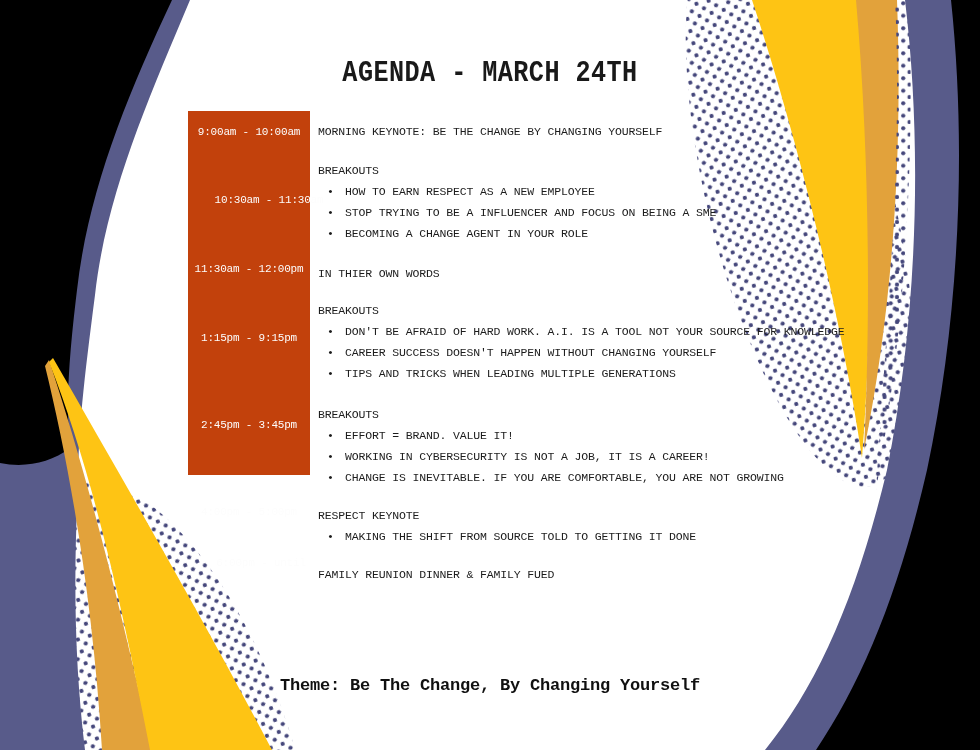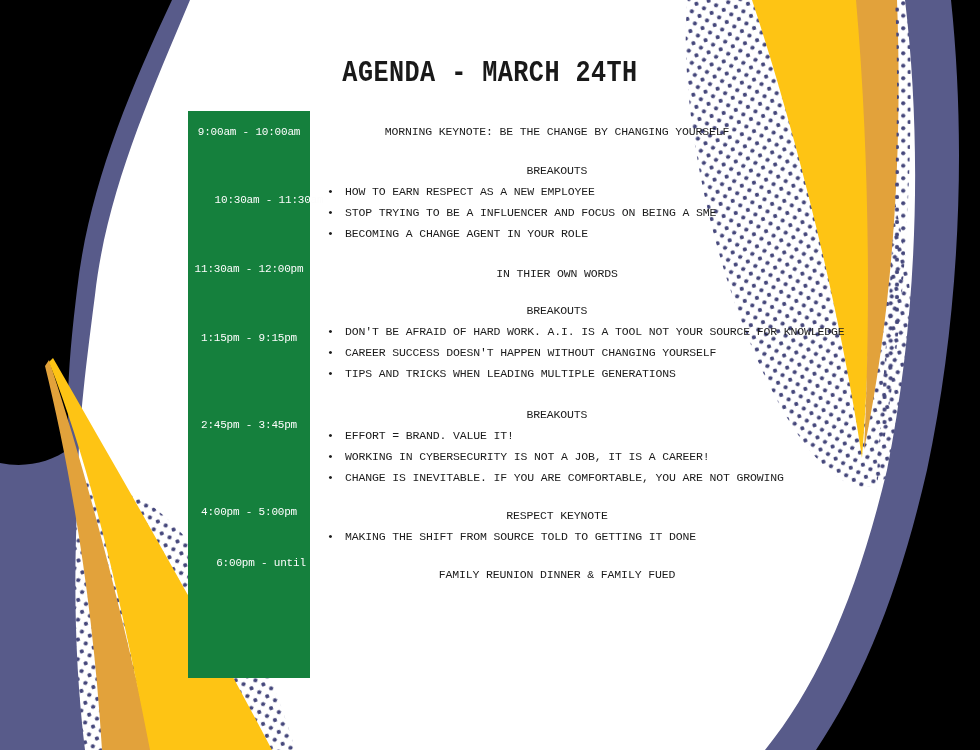--- a/index.html
+++ b/index.html
@@ -7,30 +7,30 @@
     position:relative;width:980px;height:750px;overflow:hidden;background:#fff;
     font-family:Liberation Mono, monospace;color:#1c1c1c;
   }
   svg.deco{position:absolute;left:0;top:0;width:980px;height:750px;pointer-events:none;}
   .page-title{
     position:absolute;top:56px;left:0;width:100%;text-align:center;
     font-size:30px;font-weight:700;color:#191919;letter-spacing:.5px;
     transform:scaleX(.84);white-space:nowrap;
   }
   .time-col{
-    position:absolute;left:188px;top:111px;width:122px;height:567px;
-    background:#15803d;
+    position:absolute;left:188px;top:111px;width:122px;height:364px;
+    background:#c2410c;
   }
   .time-label{
     position:absolute;left:0;width:100%;text-align:center;color:#fdfdfd;
     font-size:11px;letter-spacing:-.2px;white-space:nowrap;
   }
   .content-layer{position:absolute;left:318px;top:0;width:478px;}
   .agenda-block{position:absolute;left:0;width:478px;font-size:11.5px;line-height:21px;letter-spacing:-.15px;color:#1c1c1c;}
-  .agenda-heading{white-space:nowrap;text-align:center;}
+  .agenda-heading{white-space:nowrap;}
   .bullet-row{display:flex;align-items:flex-start;}
   .bullet-dot{flex:0 0 18px;padding-left:9px;box-sizing:content-box;font-size:11.5px;}
   .bullet-text{flex:1;white-space:nowrap;}
   .theme-line{
     position:absolute;top:676px;left:0;width:100%;text-align:center;
     font-size:17px;font-weight:700;color:#101010;letter-spacing:-.2px;
   }
 </style>
 </head>
 <body>
@@ -128,14 +128,15 @@
         <div class="bullet-row">
           <span class="bullet-dot">•</span>
           <span class="bullet-text">MAKING THE SHIFT FROM SOURCE TOLD TO GETTING IT DONE</span>
         </div>
       </div>
       <div class="agenda-block" style="top: 564px;">
         <div class="agenda-heading">FAMILY REUNION DINNER &amp; FAMILY FUED</div>
       </div>
     </div>
 
+  <div class="theme-line">Theme: Be The Change, By Changing Yourself</div>
 
 </div>
 
 </body></html>

